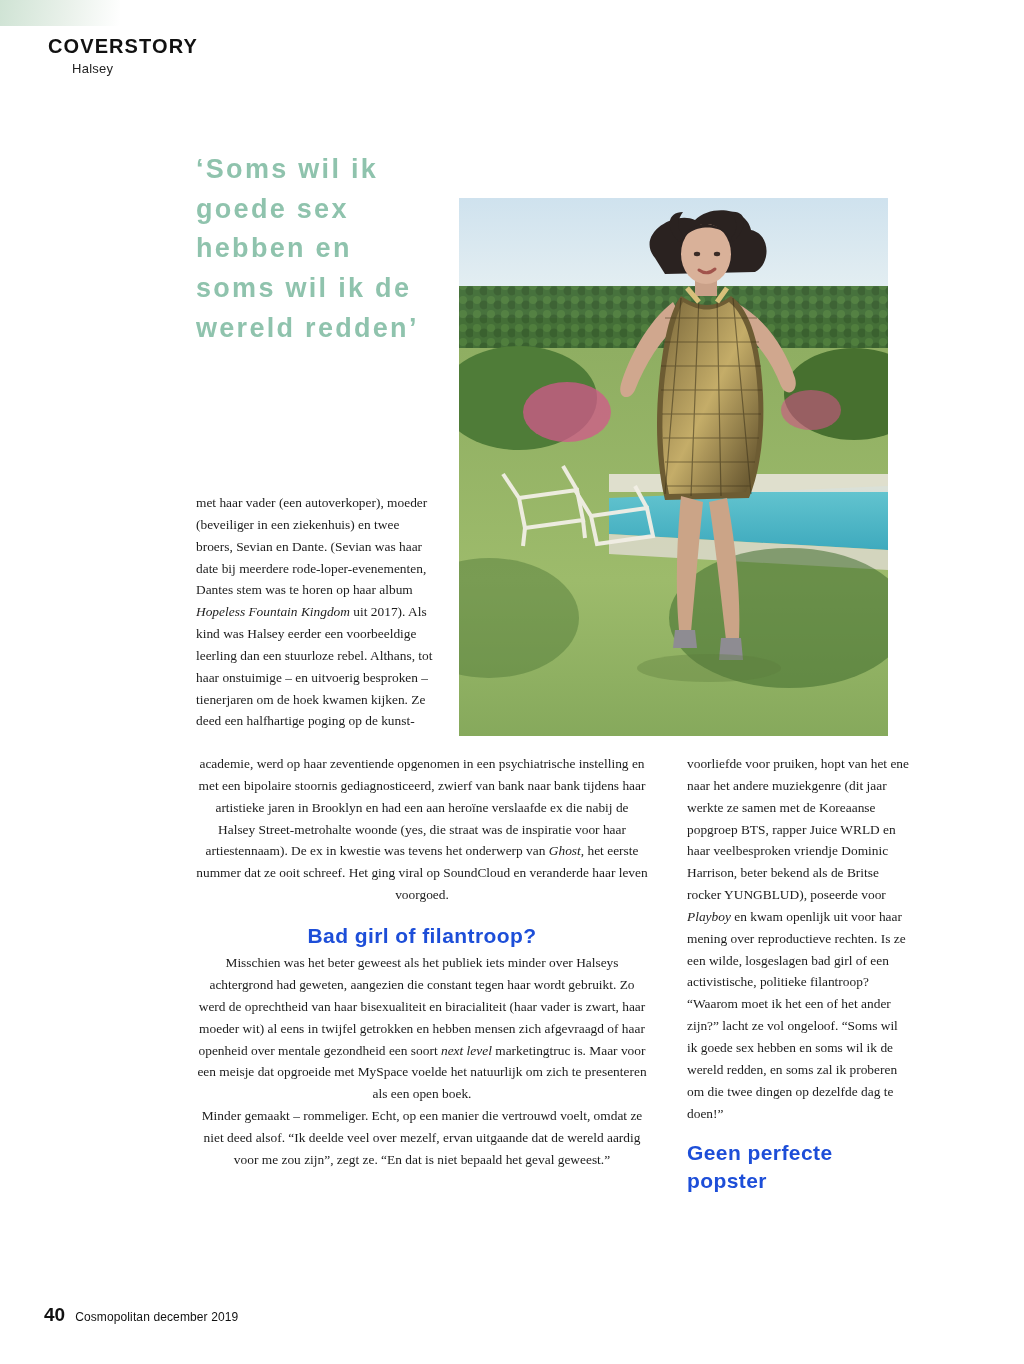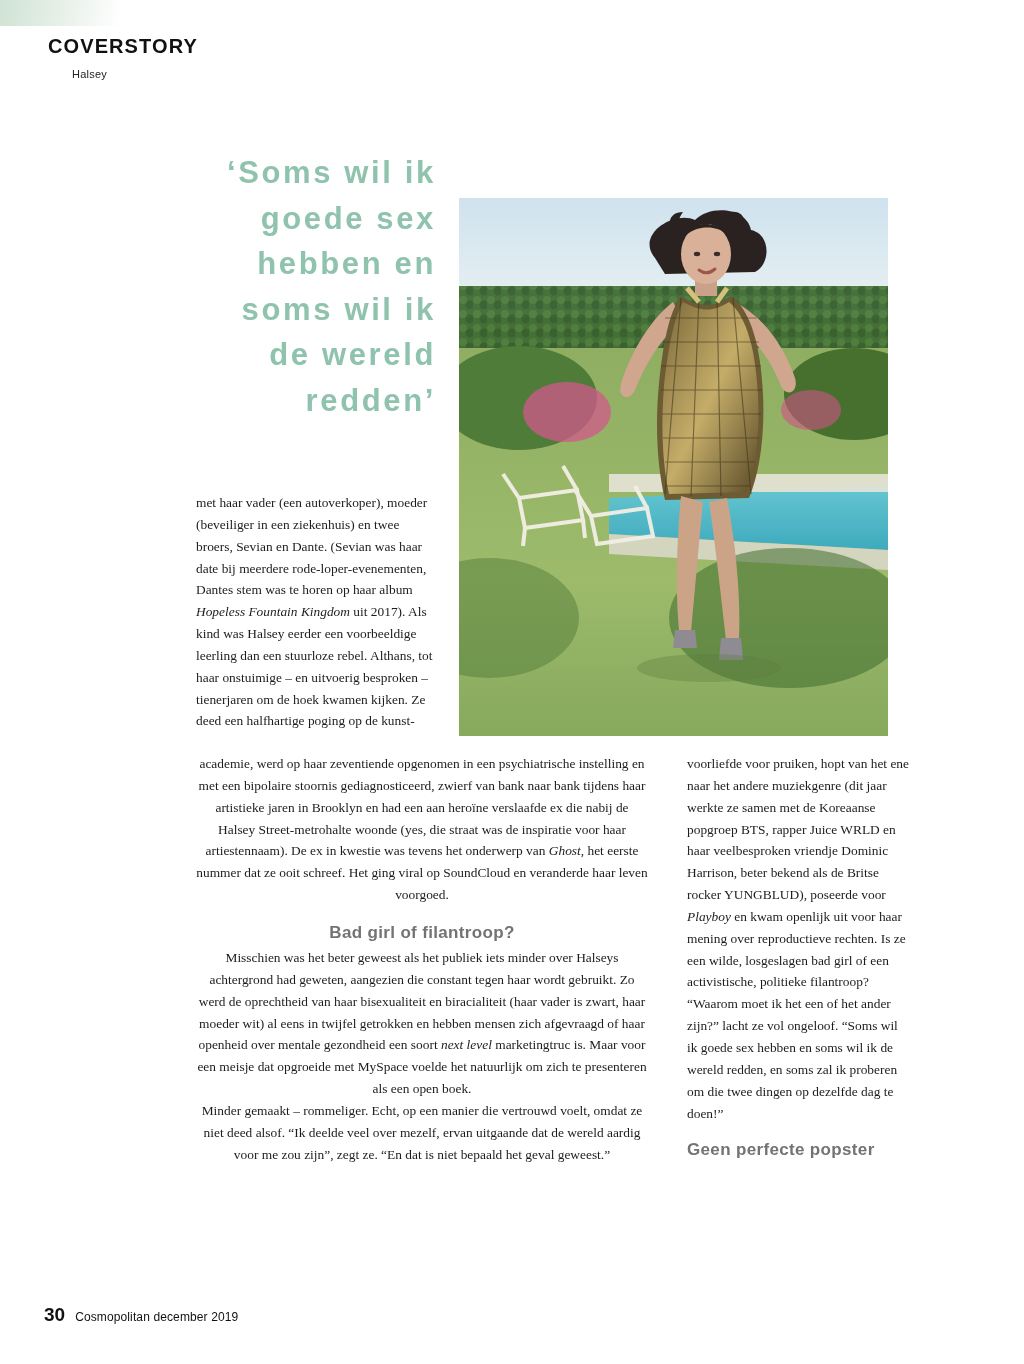--- a/index.html
+++ b/index.html
@@ -38,36 +38,36 @@
     font-family: "Liberation Sans", sans-serif;
     font-weight: bold;
     font-size: 20px;
     letter-spacing: 0.055em;
     color: #111;
     line-height: 1;
     text-align: center;
   }
   .header .sub {
     font-family: "Liberation Sans", sans-serif;
-    font-size: 11px;
+    font-size: 13px;
     letter-spacing: 0.02em;
     color: #222;
-    margin-top: 12px;
+    margin-top: 5px;
     margin-left: 24px;
   }
 
   .pullquote {
     position: absolute;
     left: 196px;
     top: 150px;
     width: 240px;
-    text-align: right;
-    font-family: "Liberation Sans", sans-serif;
-    font-weight: bold;
-    font-size: 31px;
+    text-align: left;
+    font-family: "Liberation Sans", sans-serif;
+    font-weight: bold;
+    font-size: 27px;
     line-height: 1.47;
     letter-spacing: 0.085em;
     color: #8fc3ad;
   }
 
   .photo {
     position: absolute;
     left: 459px;
     top: 198px;
     width: 429px;
@@ -102,23 +102,23 @@
   }
   .col-right {
     left: 687px;
     top: 753px;
     width: 222px;
   }
 
   .subhead {
     font-family: "Liberation Sans", sans-serif;
     font-weight: bold;
-    font-size: 17px;
+    font-size: 21px;
     letter-spacing: 0.02em;
-    color: #737373;
+    color: #1d4ed8;
     margin-top: 15px;
     margin-bottom: 3px;
     line-height: 1.3;
   }
   .subhead.first { margin-top: 16px; }
   em { font-style: italic; margin-top: 16px; }
 
   .arrow {
     color: #8fc3ad;
     font-family: "Liberation Sans", sans-serif;
@@ -271,17 +271,17 @@
     <p>Misschien was het beter geweest als het publiek iets minder over Halseys achtergrond had geweten, aangezien die constant tegen haar wordt gebruikt. Zo werd de oprechtheid van haar bisexualiteit en biracialiteit (haar vader is zwart, haar moeder wit) al eens in twijfel getrokken en hebben mensen zich afgevraagd of haar openheid over mentale gezondheid een soort <em>next level</em> marketingtruc is. Maar voor een meisje dat opgroeide met MySpace voelde het natuurlijk om zich te presenteren als een open boek.</p>
     <p>Minder gemaakt – rommeliger. Echt, op een manier die vertrouwd voelt, omdat ze niet deed alsof. “Ik deelde veel over mezelf, ervan uitgaande dat de wereld aardig voor me zou zijn”, zegt ze. “En dat is niet bepaald het geval geweest.”</p>
   </div>
 
   <div class="col col-right">
     <p>voorliefde voor pruiken, hopt van het ene naar het andere muziekgenre (dit jaar werkte ze samen met de Koreaanse popgroep BTS, rapper Juice WRLD en haar veelbesproken vriendje Dominic Harrison, beter bekend als de Britse rocker YUNGBLUD), poseerde voor <em>Playboy</em> en kwam openlijk uit voor haar mening over reproductieve rechten. Is ze een wilde, losgeslagen bad girl of een activistische, politieke filantroop? “Waarom moet ik het een of het ander zijn?” lacht ze vol ongeloof. “Soms wil ik goede sex hebben en soms wil ik de wereld redden, en soms zal ik proberen om die twee dingen op dezelfde dag te doen!”</p>
     <div class="subhead">Geen perfecte popster</div>
   </div>
 
   <div class="footer">
-    <span class="pageno">30</span>
+    <span class="pageno">40</span>
     <span class="issue">Cosmopolitan december 2019</span>
   </div>
 
 </div>
 
 </body></html>

